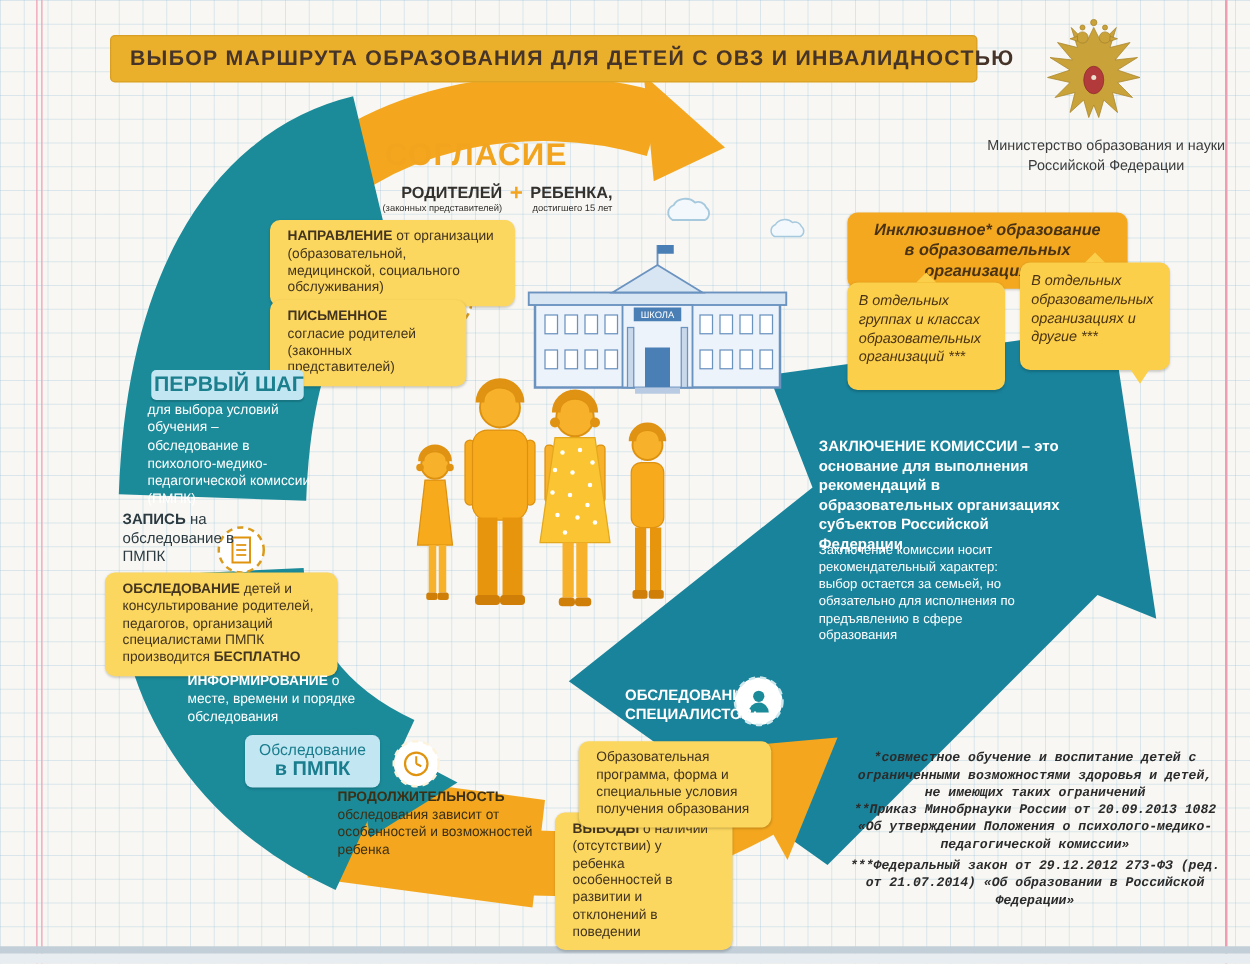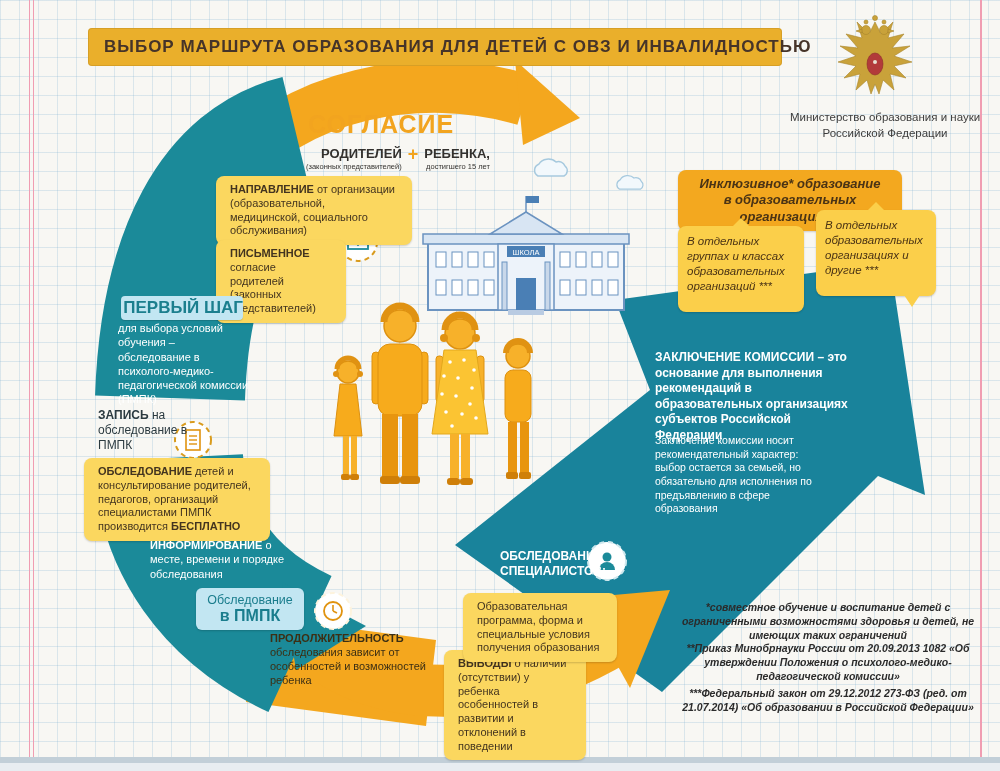--- a/index.html
+++ b/index.html
@@ -62,21 +62,21 @@
     font-style:italic; font-size:11.5px; color:#4a3315; line-height:1.3;
     box-shadow:0 1px 2px rgba(0,0,0,.18); }
   .bubble::before { content:""; position:absolute; top:-8px; left:50%; margin-left:-8px;
     border-left:8px solid transparent; border-right:8px solid transparent;
     border-bottom:8px solid #fbcf4a; }
   .bubble-right::after { content:""; position:absolute; bottom:-11px; right:16px;
     border-left:8px solid transparent; border-right:8px solid transparent;
     border-top:12px solid #fbcf4a; }
 
   .footnote { font-size:10.5px; font-weight:bold; font-style:italic; color:#2b2b2b;
-    line-height:1.35; text-align:center; }
+    line-height:1.35; text-align:center;font-family:Liberation Mono, monospace; }
 </style>
 </head>
 <body>
 
 <div class="page">
 
   <div class="marginline" style="left:29px;width:1px;"></div>
   <div class="marginline" style="left:33px;width:1px;"></div>
   <div class="marginline" style="left:980px;width:2px;"></div>
   <div class="bottom-edge"></div>
@@ -276,21 +276,21 @@
     <div class="party">
       <b>РЕБЕНКА,</b>
       <span class="note">достигшего 15 лет</span>
     </div>
   </div>
 
   <div class="abs ybox" style="left:216px;top:176px;width:196px;">
     <b>НАПРАВЛЕНИЕ</b><span> от организации (образовательной, медицинской, социального обслуживания)</span>
   </div>
 
-  <div class="abs ybox" style="left:216px;top:240px;width:130px;">
+  <div class="abs ybox" style="left:216px;top:240px;width:157px;">
     <b style="display:block">ПИСЬМЕННОЕ</b><span>согласие родителей (законных представителей)</span>
   </div>
 
   <div class="abs pill" style="left:121px;top:296px;width:122px;">ПЕРВЫЙ ШАГ</div>
   <div class="abs teal-text" style="left:118px;top:321px;width:132px;">для выбора условий обучения – обследование в психолого-медико-педагогической комиссии (ПМПК)</div>
 
   <div class="abs dark-text" style="left:98px;top:408px;width:92px;">
     <b>ЗАПИСЬ</b><span> на обследование в ПМПК</span>
   </div>
 

